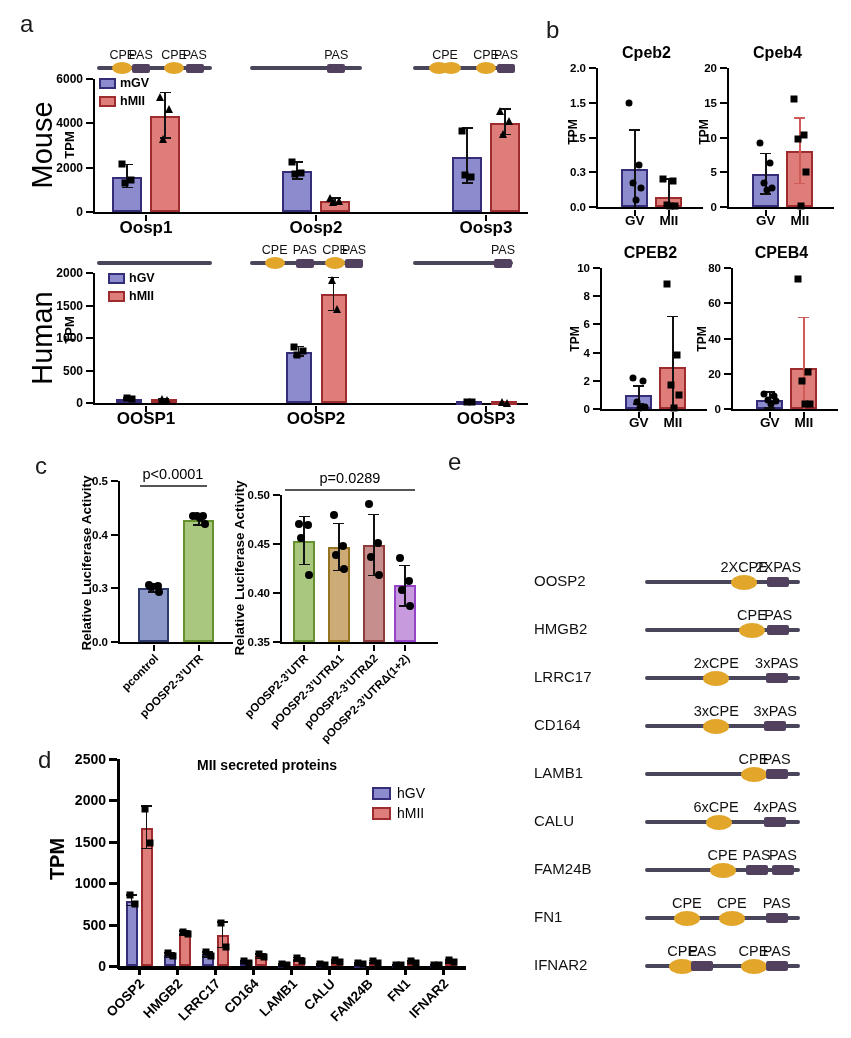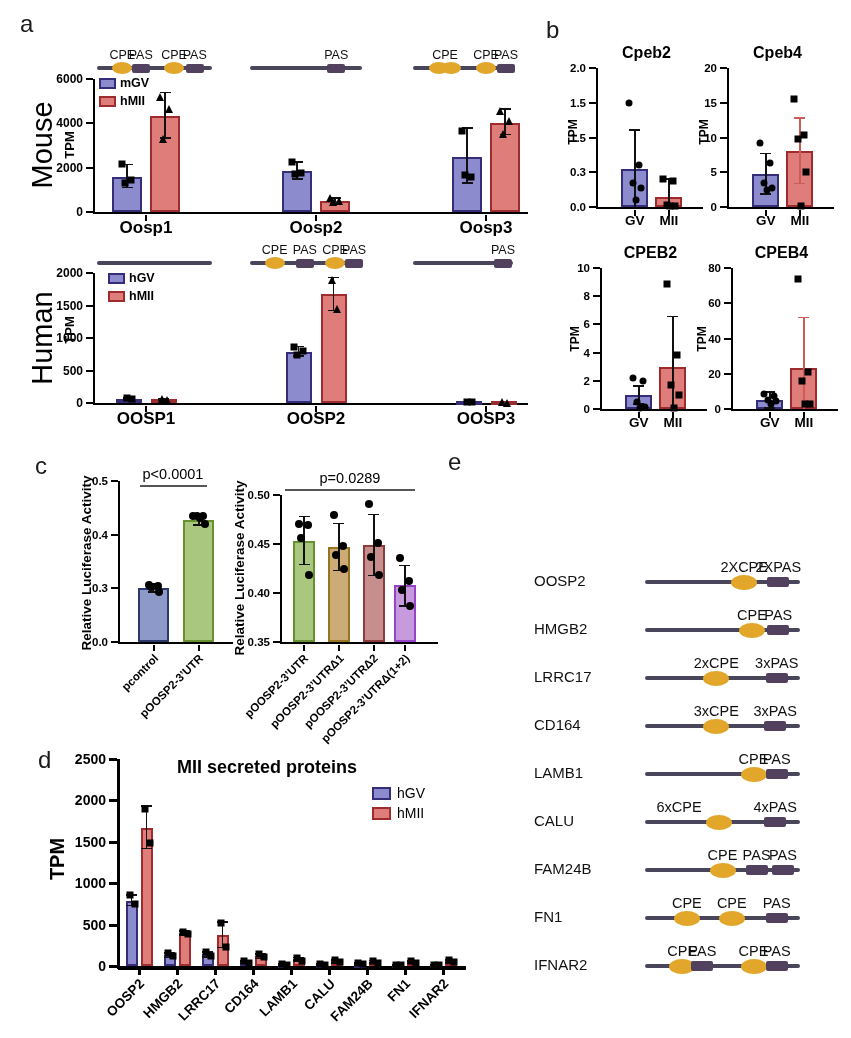--- a/index.html
+++ b/index.html
@@ -45,21 +45,21 @@
   .bar{position:absolute;box-sizing:border-box;border:2px solid;}
   .err-line{position:absolute;width:1.6px;background:#111;}
   .err-cap{position:absolute;height:1.6px;background:#111;}
   .pt{position:absolute;}
   .pt.circle{width:7px;height:7px;border-radius:50%;background:#000;}
   .pt.square{width:7px;height:7px;background:#000;}
   .pt.triangle{width:0;height:0;background:none;border-left:4.5px solid transparent;
                border-right:4.5px solid transparent;border-bottom:8px solid #000;}
   #chart-cleft .pt.circle,#chart-cright .pt.circle{width:8px;height:8px;}
   .chart-title{position:absolute;width:100%;top:-24px;text-align:center;font-weight:bold;font-size:16px;}
-  #chart-d .chart-title{top:-2px;left:0;width:86%;font-size:18px;}
+  #chart-d .chart-title{top:-2px;left:0;width:86%;font-size:14px;}
   .cat{position:absolute;font-weight:bold;white-space:nowrap;}
   #chart-mouse .cat,#chart-human .cat{font-size:17px;}
   #chart-cpeb2m .cat,#chart-cpeb4m .cat,#chart-cpeb2h .cat,#chart-cpeb4h .cat{font-size:13.5px;}
   #chart-cleft .cat,#chart-cright .cat{font-size:11.5px;}
   #chart-d .cat{font-size:13.5px;}
   .rcat{transform:rotate(-45deg);transform-origin:100% 0;text-align:right;}
 
   
   .legend{position:absolute;}
   #legend-mouse{left:99px;top:76px;}
@@ -688,21 +688,21 @@
     <div class="dlabel big" style="left: 775.2px; top: 703px;">3xPAS</div>
     <div class="gene" style="left: 534px; top: 716px;">CD164</div>
     <div class="dline" style="left: 645px; top: 772px; width: 155px; background: rgb(73, 69, 90);"></div>
     <div class="cpe big" style="left: 740.5px; top: 766.5px; background: rgb(226, 166, 43);"></div>
     <div class="dlabel big" style="left: 753.5px; top: 751px;">CPE</div>
     <div class="pasr big" style="left: 765.75px; top: 769px; background: rgb(82, 64, 95);"></div>
     <div class="dlabel big" style="left: 776.75px; top: 751px;">PAS</div>
     <div class="gene" style="left: 534px; top: 764px;">LAMB1</div>
     <div class="dline" style="left: 645px; top: 820px; width: 155px; background: rgb(73, 69, 90);"></div>
     <div class="cpe big" style="left: 706.4px; top: 814.5px; background: rgb(226, 166, 43);"></div>
-    <div class="dlabel big" style="left: 679px; top: 799px;">6xCPE</div>
+    <div class="dlabel big" style="left: 716px; top: 799px;">6xCPE</div>
     <div class="pasr big" style="left: 764.2px; top: 817px; background: rgb(82, 64, 95);"></div>
     <div class="dlabel big" style="left: 775.2px; top: 799px;">4xPAS</div>
     <div class="gene" style="left: 534px; top: 812px;">CALU</div>
     <div class="dline" style="left: 645px; top: 868px; width: 155px; background: rgb(73, 69, 90);"></div>
     <div class="cpe big" style="left: 709.5px; top: 862.5px; background: rgb(226, 166, 43);"></div>
     <div class="dlabel big" style="left: 722.5px; top: 847px;">CPE</div>
     <div class="pasr big" style="left: 745.6px; top: 865px; background: rgb(82, 64, 95);"></div>
     <div class="dlabel big" style="left: 756.6px; top: 847px;">PAS</div>
     <div class="pasr big" style="left: 771.95px; top: 865px; background: rgb(82, 64, 95);"></div>
     <div class="dlabel big" style="left: 782.95px; top: 847px;">PAS</div>

